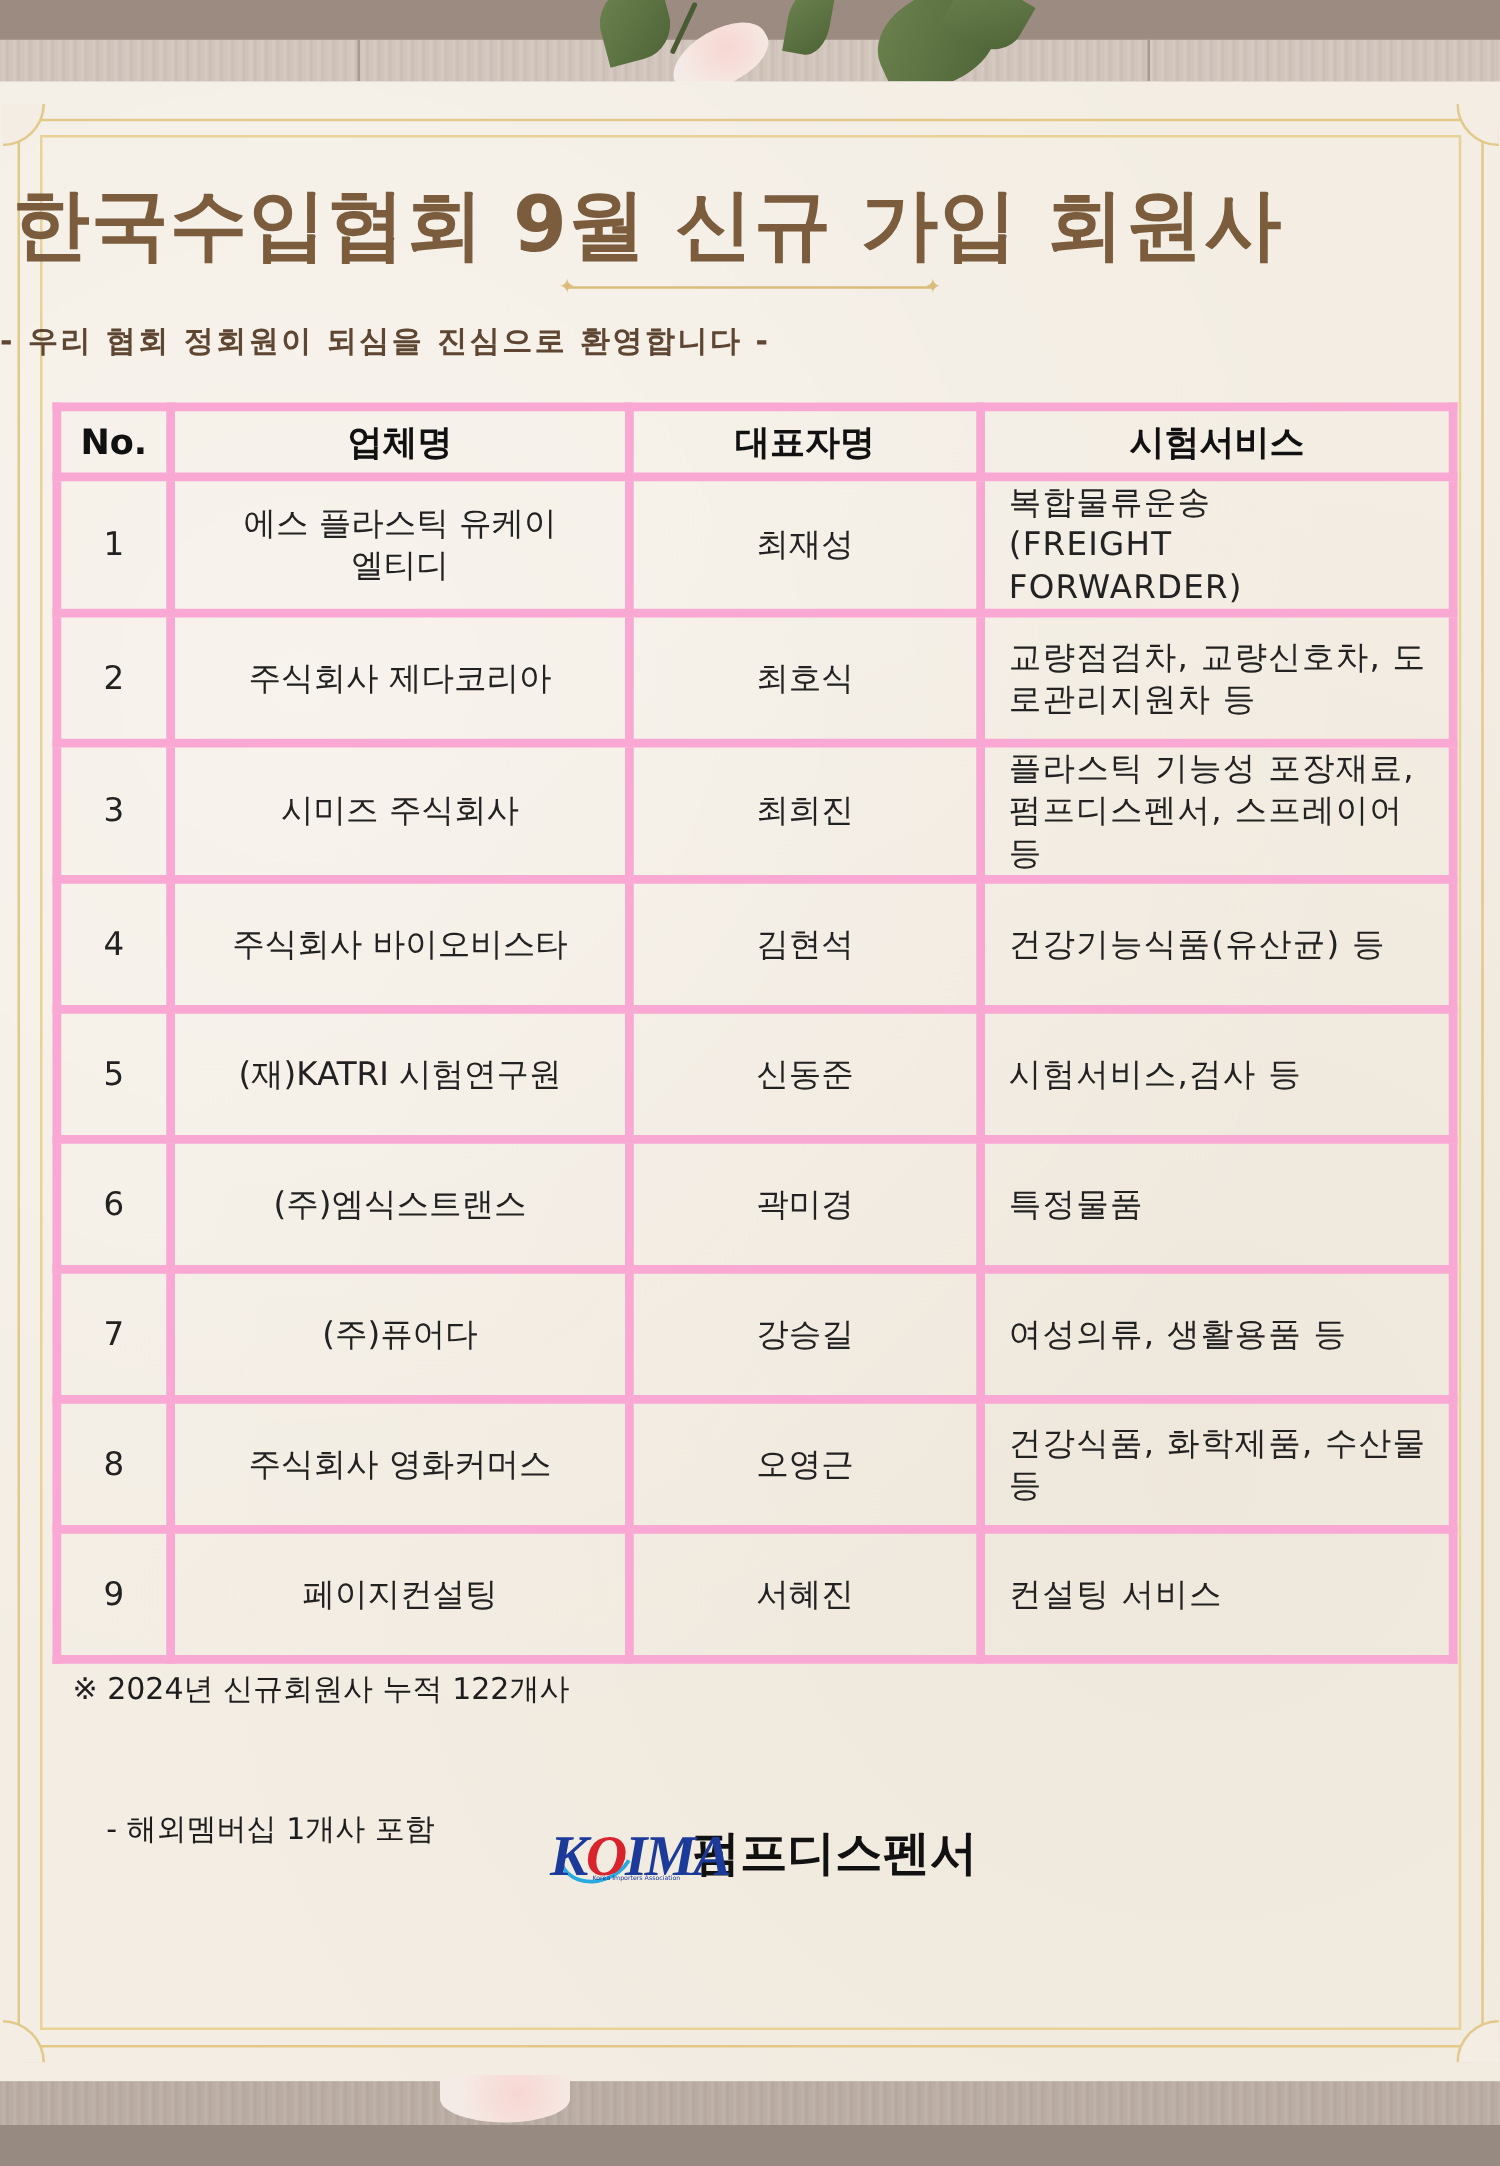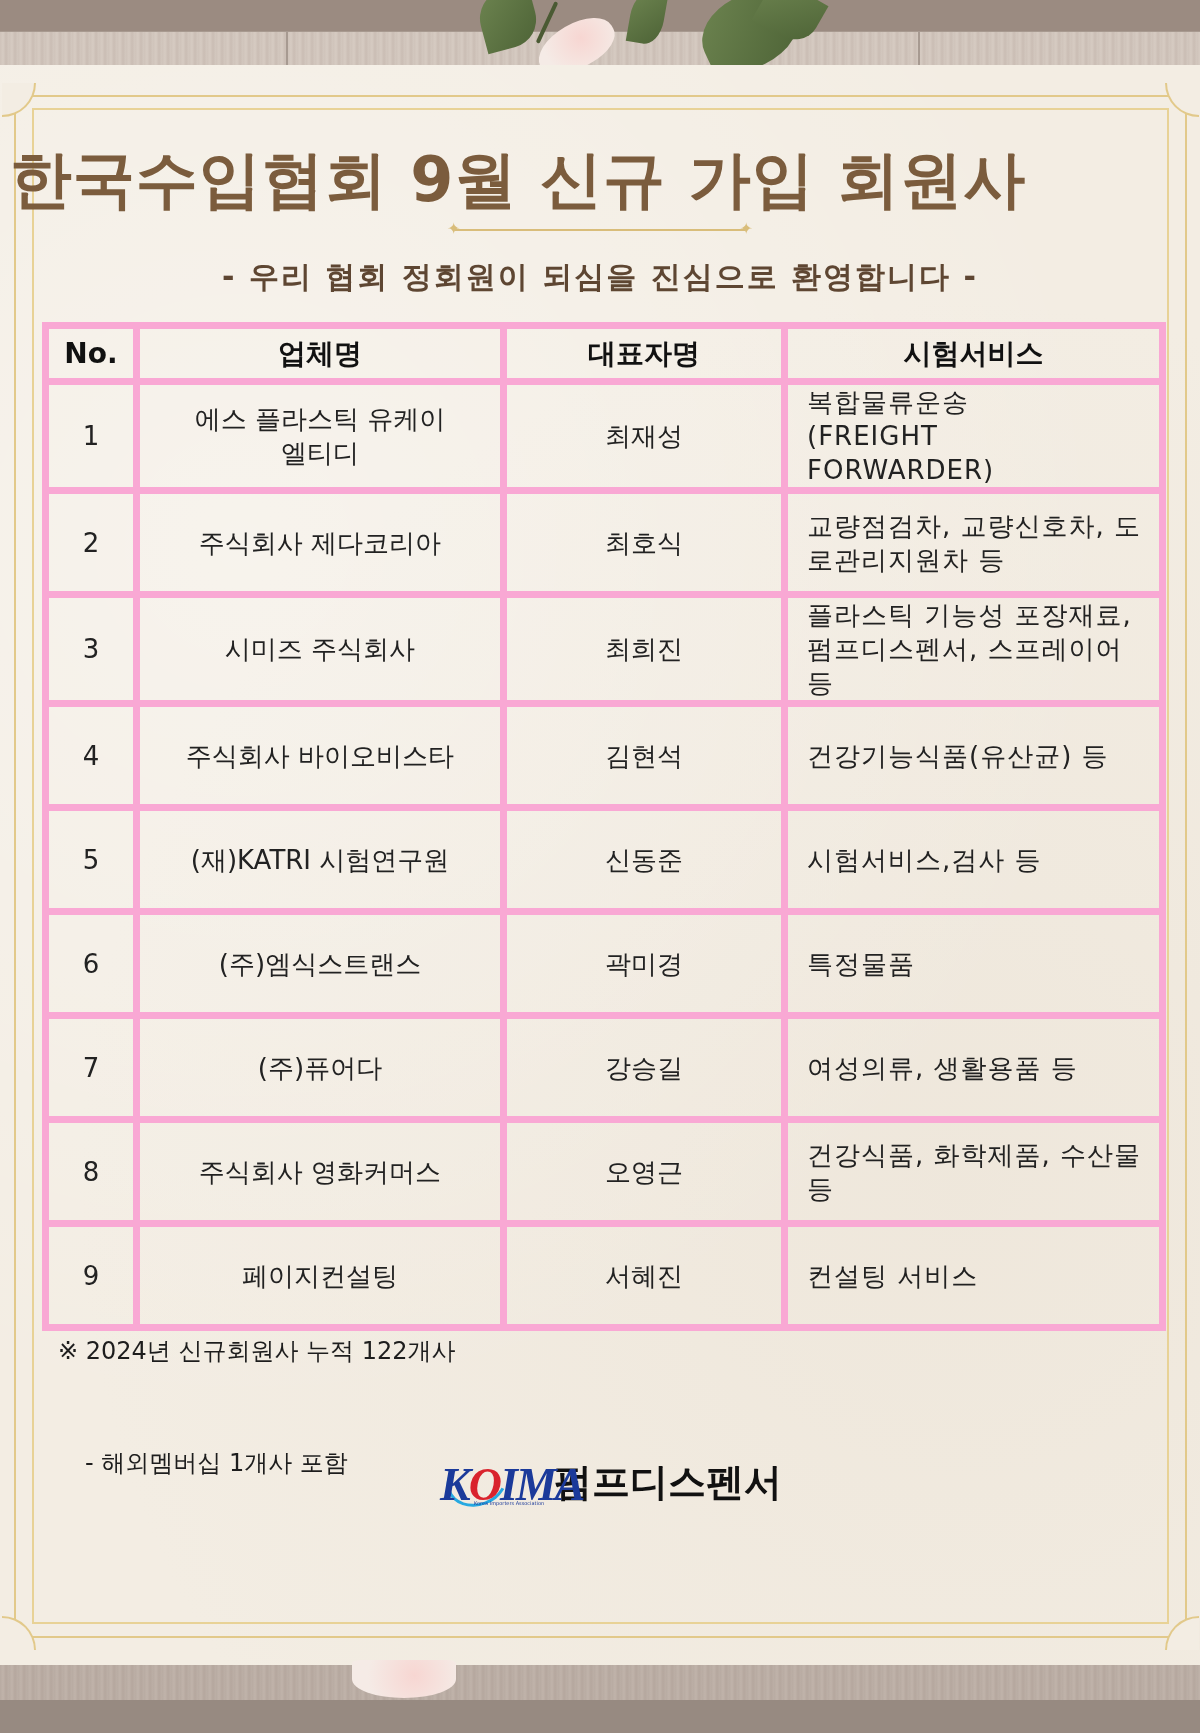--- a/index.html
+++ b/index.html
@@ -62,22 +62,22 @@
   }
   .ornament {
     position: absolute; left: 455px; top: 229px; width: 290px; height: 2px; background: #d9bd7a;
   }
   .ornament::before, .ornament::after {
     content: "✦"; position: absolute; top: -10px; font-size: 16px; color: #d9bd7a;
   }
   .ornament::before { left: -8px; }
   .ornament::after { right: -8px; }
   .subtitle {
-    position: absolute; left: 0; top: 257px; width: 1200px; text-align: center;
-    font-family: "DejaVu Sans", sans-serif; font-weight: bold; font-size: 30px;
+    position: absolute; left: 0; top: 257px; width: 1200px; text-align: left;
+    font-family: "DejaVu Sans", sans-serif; font-weight: bold; font-size: 24px;
     color: #5e4632; letter-spacing: 2px;
   }
 
   table.members {
     position: absolute; left: 42px; top: 322px; width: 1117px;
     border-collapse: collapse; table-layout: fixed;
   }
   table.members th, table.members td {
     border: 7px solid #f9a8d4; text-align: center; vertical-align: middle;
   }

